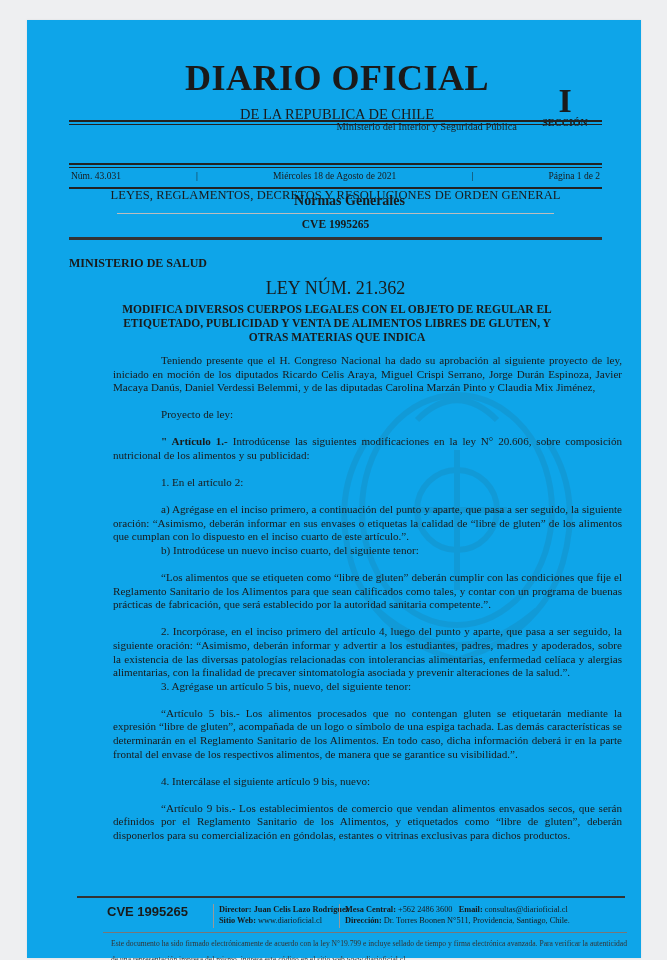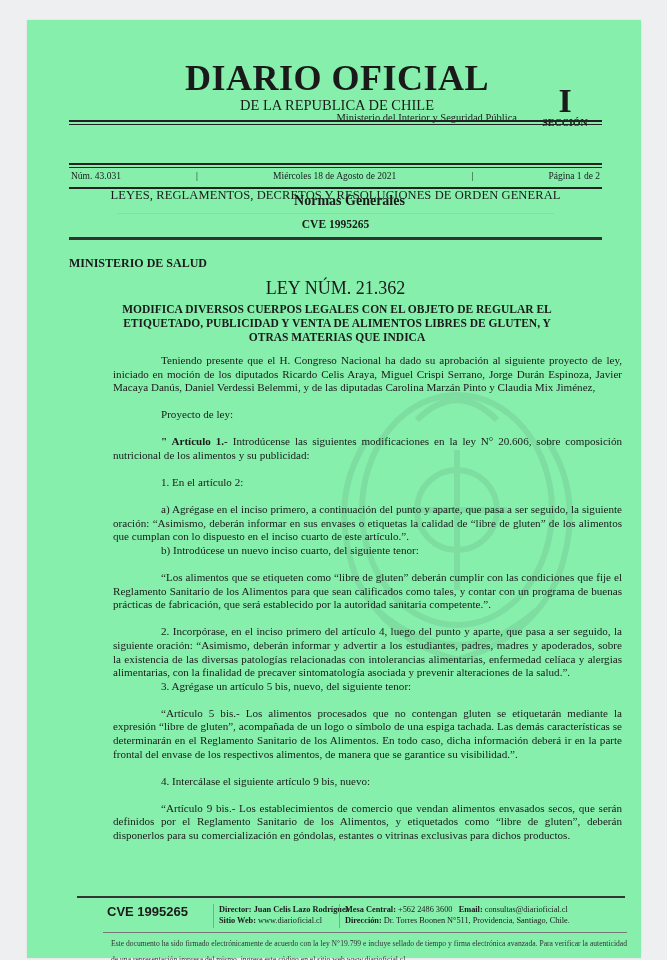--- a/index.html
+++ b/index.html
@@ -6,37 +6,37 @@
   body {
     width: 667px; height: 960px; overflow: hidden;
     background: #eeeff1;
     font-family: "Liberation Serif", "DejaVu Serif", serif;
     color: #1a1a1a;
     position: relative;
   }
   .page {
     position: absolute; left: 27px; top: 20px;
     width: 614px; height: 938px;
-    background: #86efac;
+    background: #0ea5e9;
     box-shadow: 0 0 2px rgba(0,0,0,0.08);
   }
   .watermark {
     position: absolute; left: 280px; top: 340px;
     width: 300px; height: 320px;
     opacity: 0.09; pointer-events: none;
   }
   .abs { position: absolute; }
   .masthead {
     left: 130px; top: 40px; width: 360px; text-align: center;
   }
   .masthead .title {
     font-size: 36px; font-weight: bold; letter-spacing: 0.5px;
     line-height: 36px; margin: 0;
   }
-  .masthead .sub1 { font-size: 14.5px; line-height: 14px; margin-top: 2px; }
+  .masthead .sub1 { font-size: 14.5px; line-height: 14px; margin-top: 11px; }
   .masthead .sub2 { font-size: 10.5px; line-height: 12px; text-align: right; }
   .section {
     left: 505px; top: 66px; width: 66px; text-align: center;
   }
   .section .roman { font-size: 34px; font-weight: bold; line-height: 30px; }
   .section .label { font-size: 10px; font-weight: bold; line-height: 12px; margin-top: 1px; }
 
   .rule { position: absolute; left: 42px; width: 533px; background: #222; }
   .r-thick { height: 2px; }
   .r-thin { height: 1px; }

